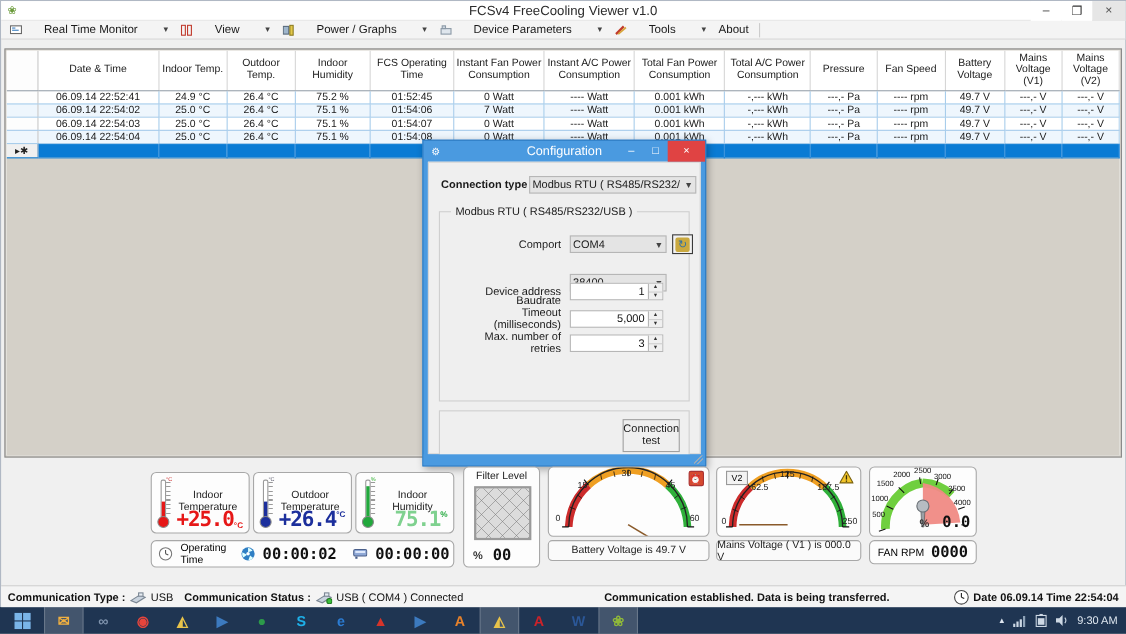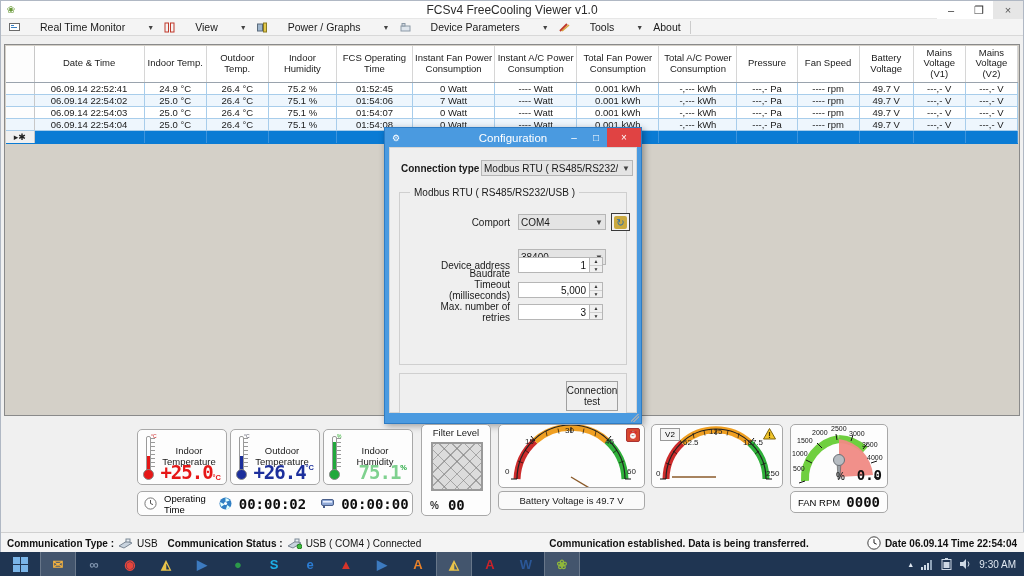--- a/index.html
+++ b/index.html
@@ -663,20 +663,21 @@
       <span style="position:absolute;left:91px;top:13px;font-size:8px;color:#222;">187.5</span>
       <span style="position:absolute;left:114px;top:44px;font-size:8px;color:#222;">250</span>
       <span style="position:absolute;right:6px;top:3px;">
         <svg width="13" height="12" viewBox="0 0 13 12">
             <polygon points="6.5,0.5 12.5,11 0.5,11" fill="#f2c52a" stroke="#7a6210"></polygon>
             <rect x="5.9" y="4" width="1.2" height="4" fill="#3a2f06"></rect>
             <rect x="5.9" y="8.8" width="1.2" height="1.2" fill="#3a2f06"></rect>
           </svg>
       </span>
     </div>
+    <div class="statusbtn" style="position:absolute;left:650px;top:72px;width:132px;height:19px;">Mains Voltage ( V1 ) is 000.0 V</div>
 
     <div class="panel" style="left:789px;top:5px;width:98px;height:64px;">
       <svg width="96" height="62" viewBox="0 0 96 62">
         <path d="M14 56 A40 40 0 0 1 48 14" stroke="#6fcf3f" stroke-width="8" fill="none"></path>
         <path d="M48 14 A40 40 0 0 1 74 25" stroke="#6fcf3f" stroke-width="8" fill="none"></path>
         <path d="M48 52 L48 14 A40 40 0 0 1 82 50 Z" fill="#f08a84" opacity="0.95"></path>
         <path d="M48 14 A40 40 0 0 1 82 50" stroke="#6fcf3f" stroke-width="0" fill="none"></path>
         <g stroke="#111" stroke-width="1">
           <line x1="14" y1="56" x2="8" y2="58"></line>
           <line x1="21" y1="38" x2="15" y2="35"></line>

